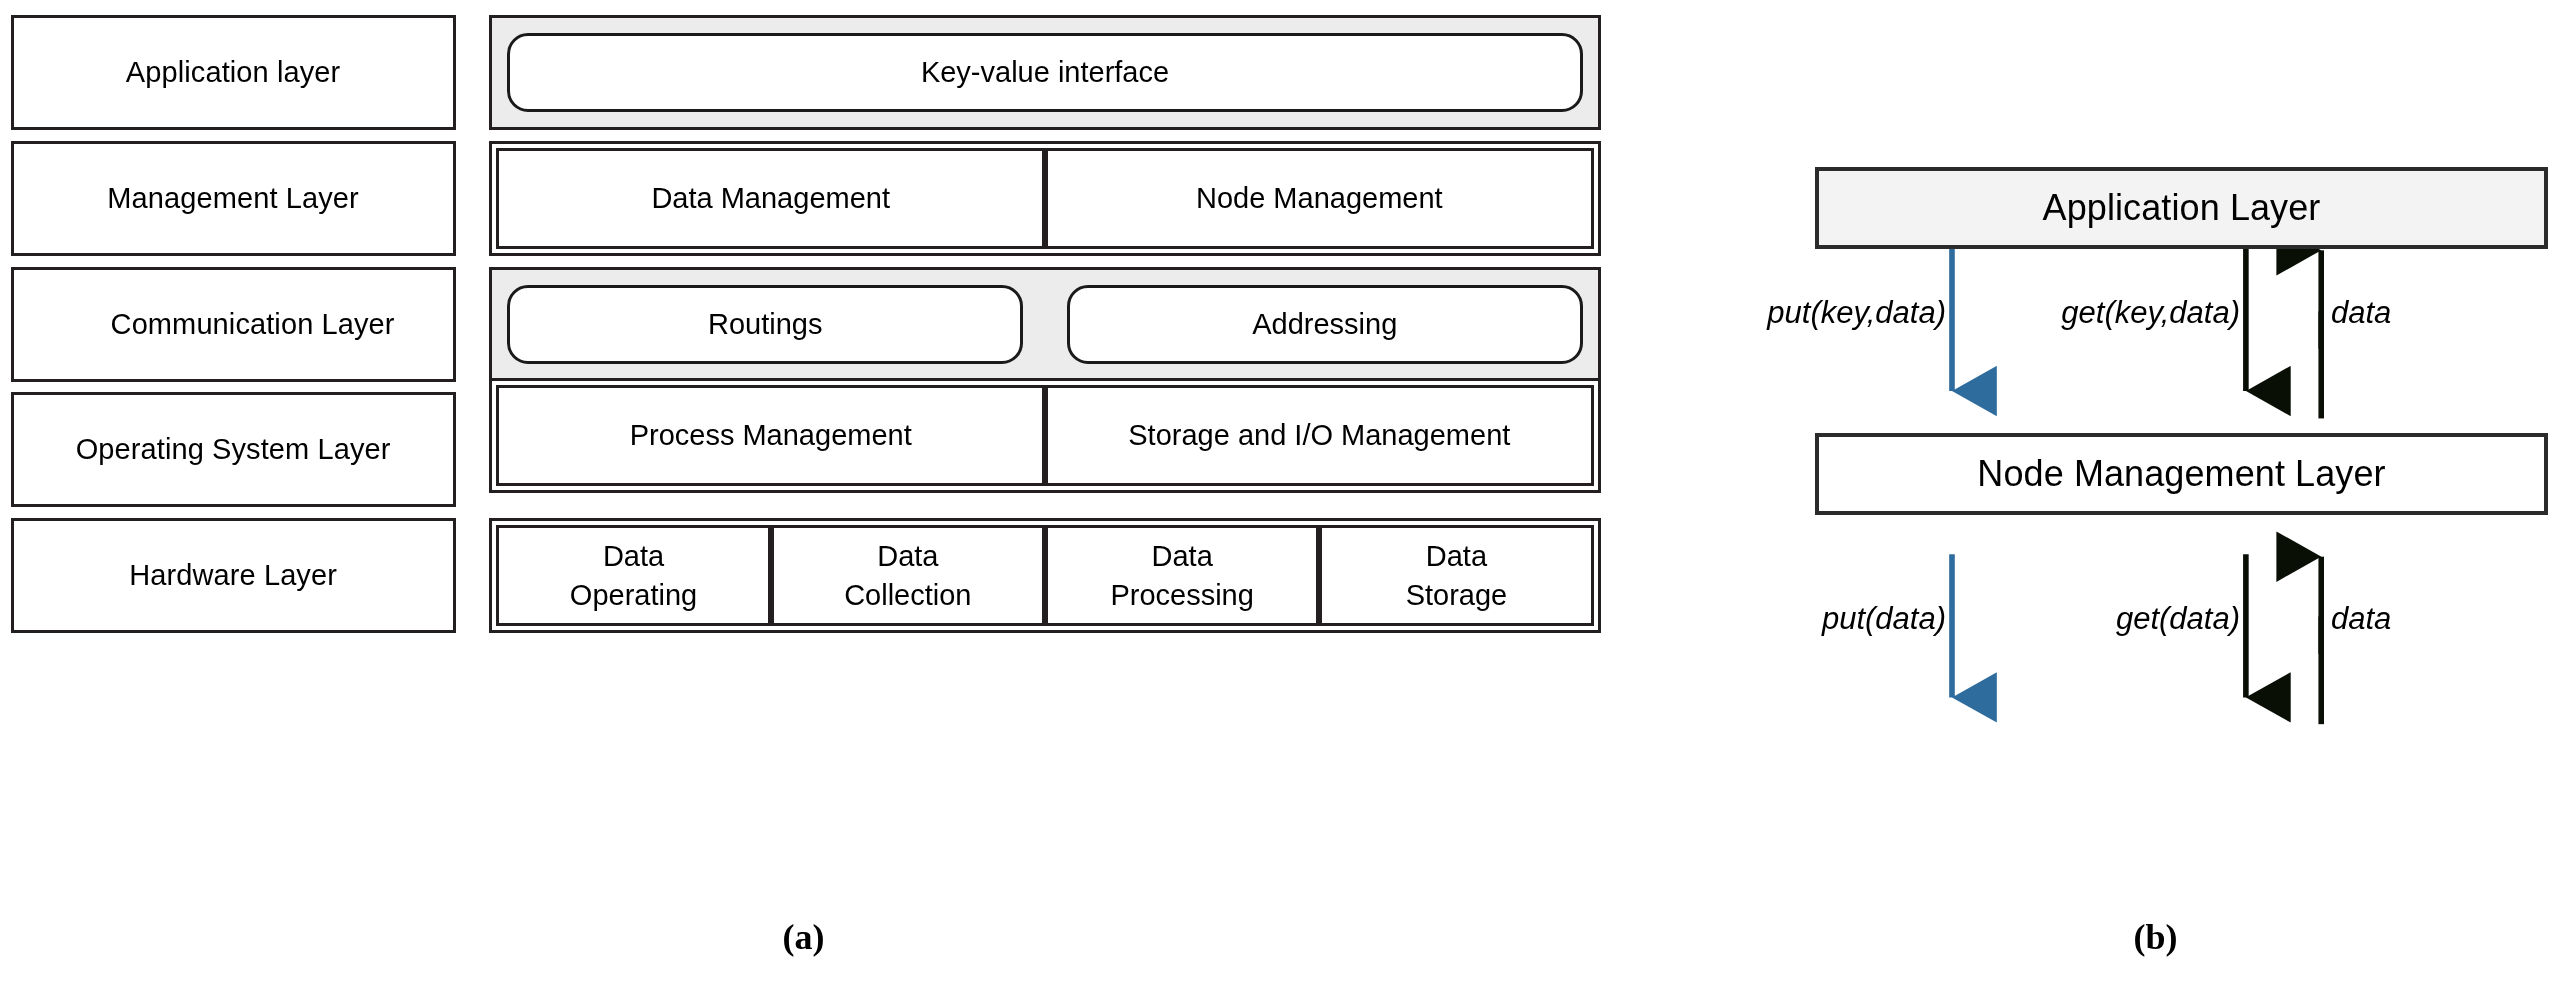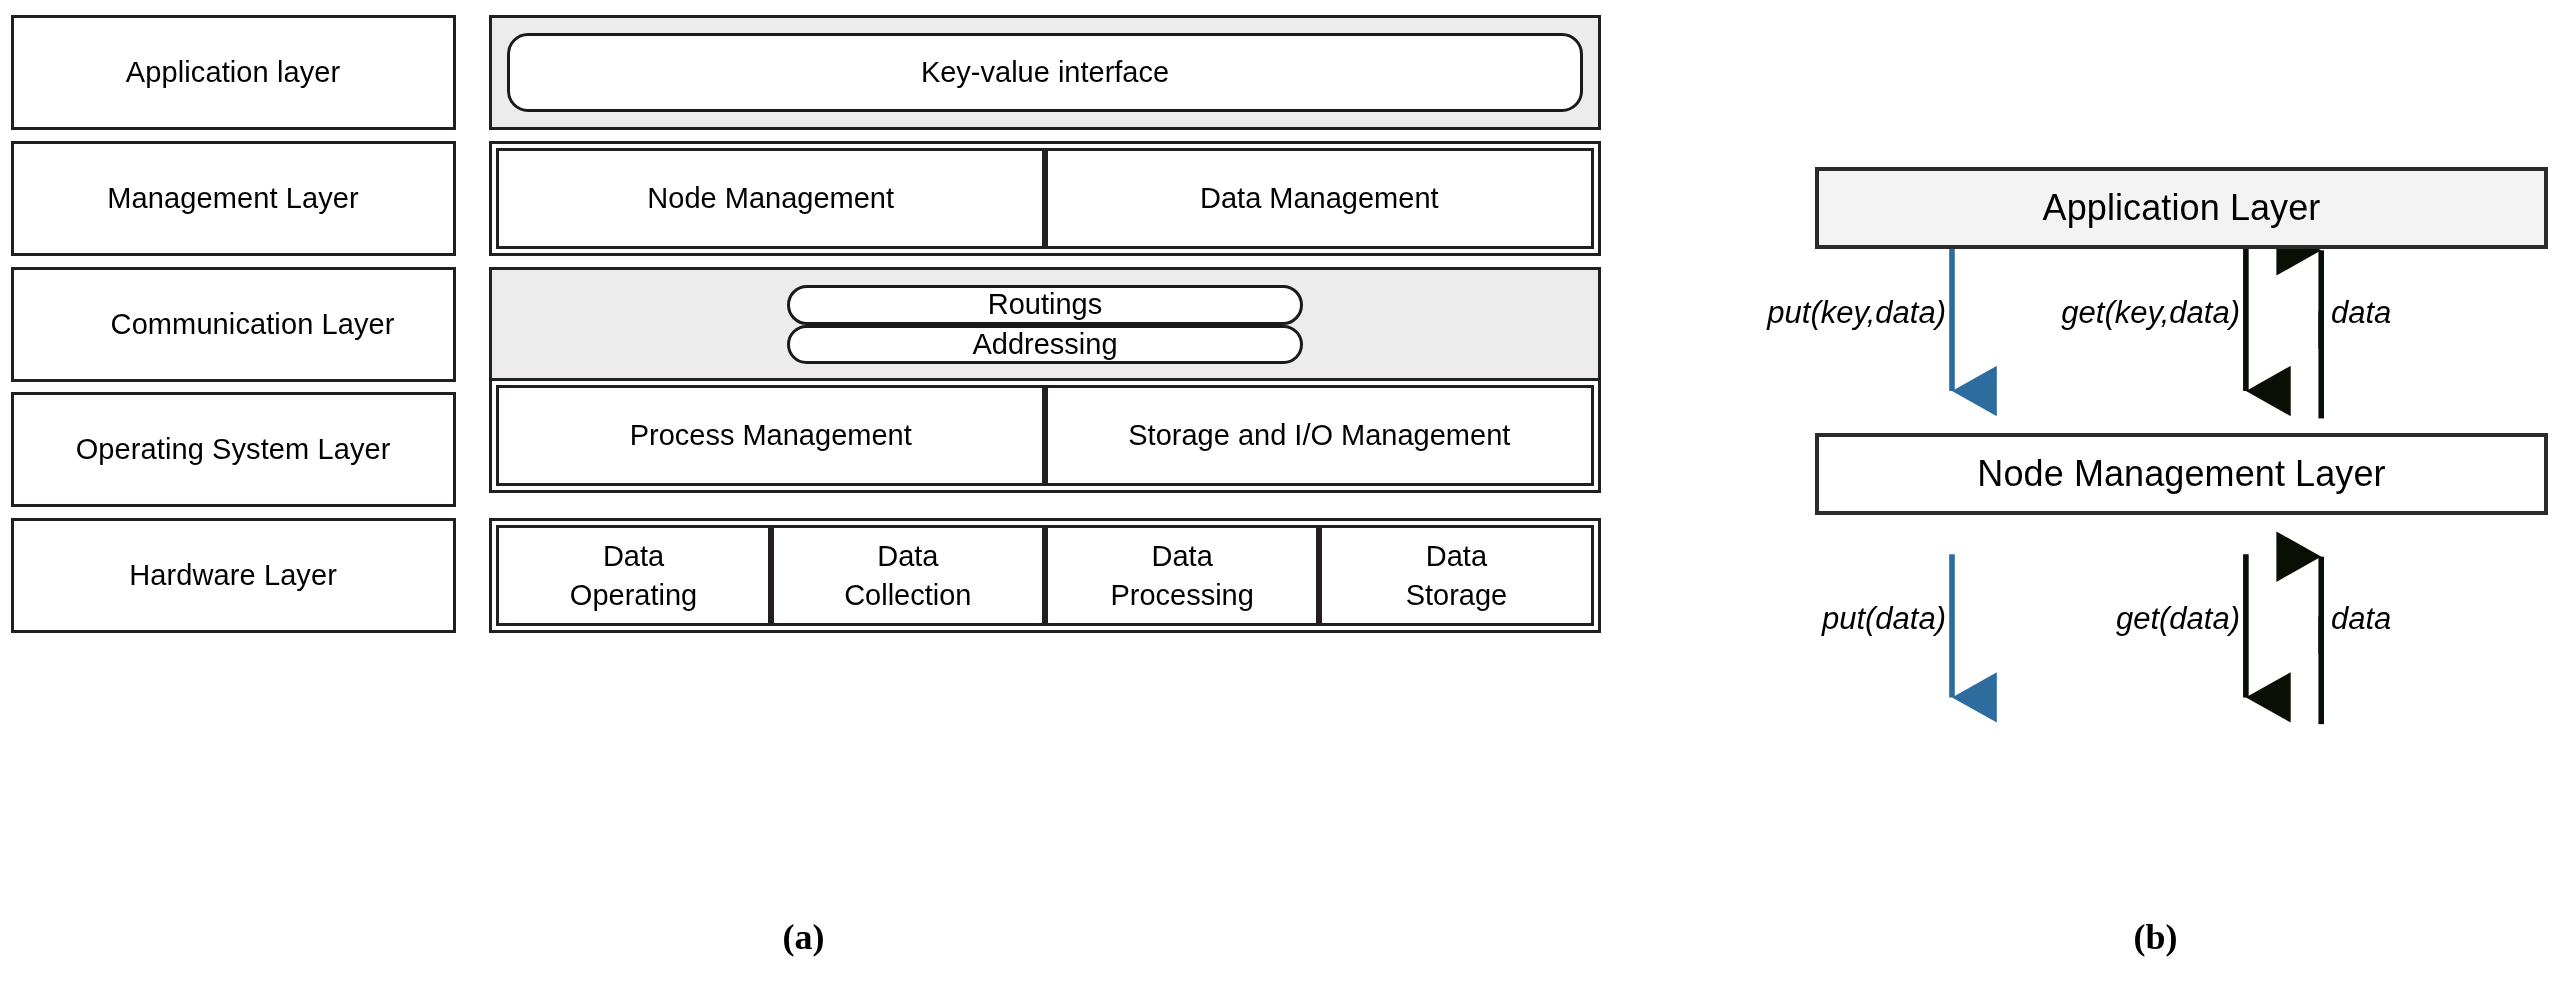--- a/index.html
+++ b/index.html
@@ -36,21 +36,21 @@
     font-size: 29px;
     letter-spacing: 0.1px;
     color: #000000;
   }
 
   .layer-content-box {
     position: absolute;
     box-sizing: border-box;
     border: 3.7px solid #231f20;
     display: flex;
-    align-items: center;
+    align-items: flex-start;
     justify-content: space-between;
   }
   .layer-content-box.shaded { background: #ececec; }
   .layer-content-box.plain  { background: #ffffff; }
 
   
   .pill {
     box-sizing: border-box;
     border: 3.7px solid #1a1a1a;
     border-radius: 21px;
@@ -136,31 +136,31 @@
     <div class="pill" style="flex:1 1 auto; height:100%;">
       <span>Key-value interface</span>
     </div>
   </div>
 
   <div class="layer-label-box" style="left:10.6px; top:141px; width:445px; height:115px;">
     <span>Management Layer</span>
   </div>
   <div class="layer-content-box plain" style="left:489px; top:141px; width:1112px; height:115px; padding:4.4px 4.4px;">
     <div class="subbox" style="width:50%; height:100%;">
+      <span>Data Management</span>
+    </div>
+    <div class="subbox" style="width:50%; height:100%;">
       <span>Node Management</span>
-    </div>
-    <div class="subbox" style="width:50%; height:100%;">
-      <span>Data Management</span>
     </div>
   </div>
 
   <div class="layer-label-box" style="left:10.6px; top:267px; width:445px; height:115px;padding-left:39px;">
     <span>Communication Layer</span>
   </div>
-  <div class="layer-content-box shaded" style="left:489px; top:267px; width:1112px; height:115px; padding:15px 15px;flex-direction:column;">
+  <div class="layer-content-box shaded" style="left:489px; top:267px; width:1112px; height:115px; padding:15px 15px;">
     <div class="pill" style="width:48%; height:100%;">
       <span>Routings</span>
     </div>
     <div class="pill" style="width:48%; height:100%;">
       <span>Addressing</span>
     </div>
   </div>
 
   <div class="layer-label-box" style="left:10.6px; top:392px; width:445px; height:115px;">
     <span>Operating System Layer</span>

